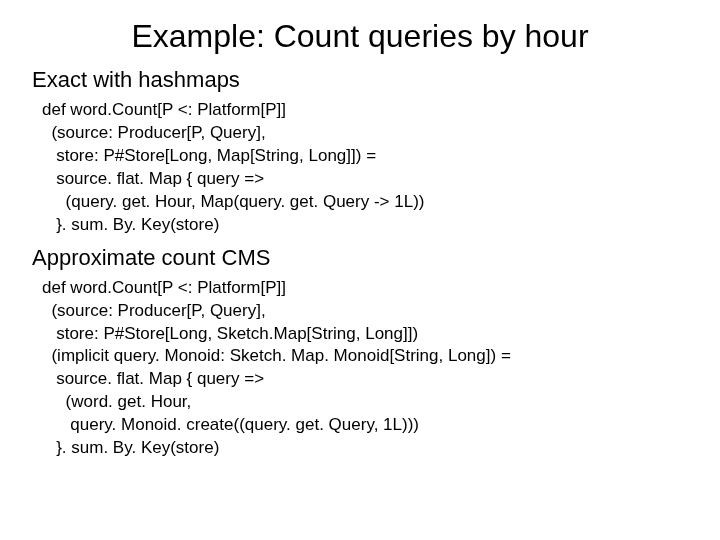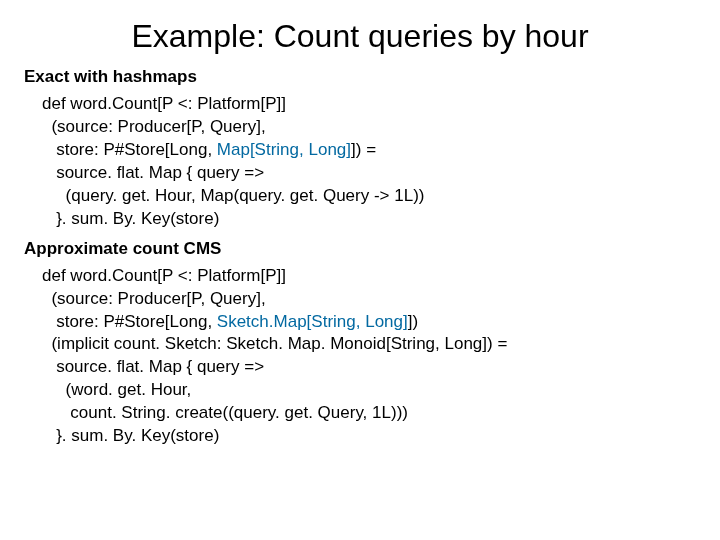--- a/index.html
+++ b/index.html
@@ -18,32 +18,32 @@
     box-sizing: border-box;
     padding: 18px 20px 24px 20px;
   }
   .title {
     font-size: 32px;
     text-align: center;
     margin: 0 0 12px 0;
     font-weight: normal;
   }
   .section {
-    font-size: 17px;
-    margin: 8px 0 6px 4px;
-    font-weight: bold;
+    font-size: 22px;
+    margin: 8px 0 6px 12px;
+    font-weight: normal;
   }
   .code {
     font-family: Arial, Helvetica, sans-serif;
     font-size: 17px;
     line-height: 1.35;
     margin-left: 22px;
     white-space: pre;
   }
-  .red { color: #0369a1; }
+  .red { color: #000000; }
 </style>
 </head>
 <body>
 
 <div class="slide">
 
   <h1 class="title">Example: Count queries by hour</h1>
 
   <h2 class="section">Exact with hashmaps</h2>
 
@@ -52,19 +52,19 @@
 <span>   store: P#Store[Long, </span><span class="red">Map[String, Long]</span><span>]) =</span>
 <span>   source. flat. Map { query =&gt;</span>
 <span>     (query. get. Hour, Map(query. get. Query -&gt; 1L))</span>
 <span>   }. sum. By. Key(store)</span></div>
 
   <h2 class="section">Approximate count CMS</h2>
 
   <div class="code"><span>def word.Count[P &lt;: Platform[P]]</span>
 <span>  (source: Producer[P, Query],</span>
 <span>   store: P#Store[Long, </span><span class="red">Sketch.Map[String, Long]</span><span>])</span>
-<span>  (implicit count. Sketch: Sketch. Map. Monoid[String, Long]) =</span>
+<span>  (implicit query. Monoid: Sketch. Map. Monoid[String, Long]) =</span>
 <span>   source. flat. Map { query =&gt;</span>
 <span>     (word. get. Hour,</span>
-<span>      count. String. create((query. get. Query, 1L)))</span>
+<span>      query. Monoid. create((query. get. Query, 1L)))</span>
 <span>   }. sum. By. Key(store)</span></div>
 
 </div>
 
 </body></html>

